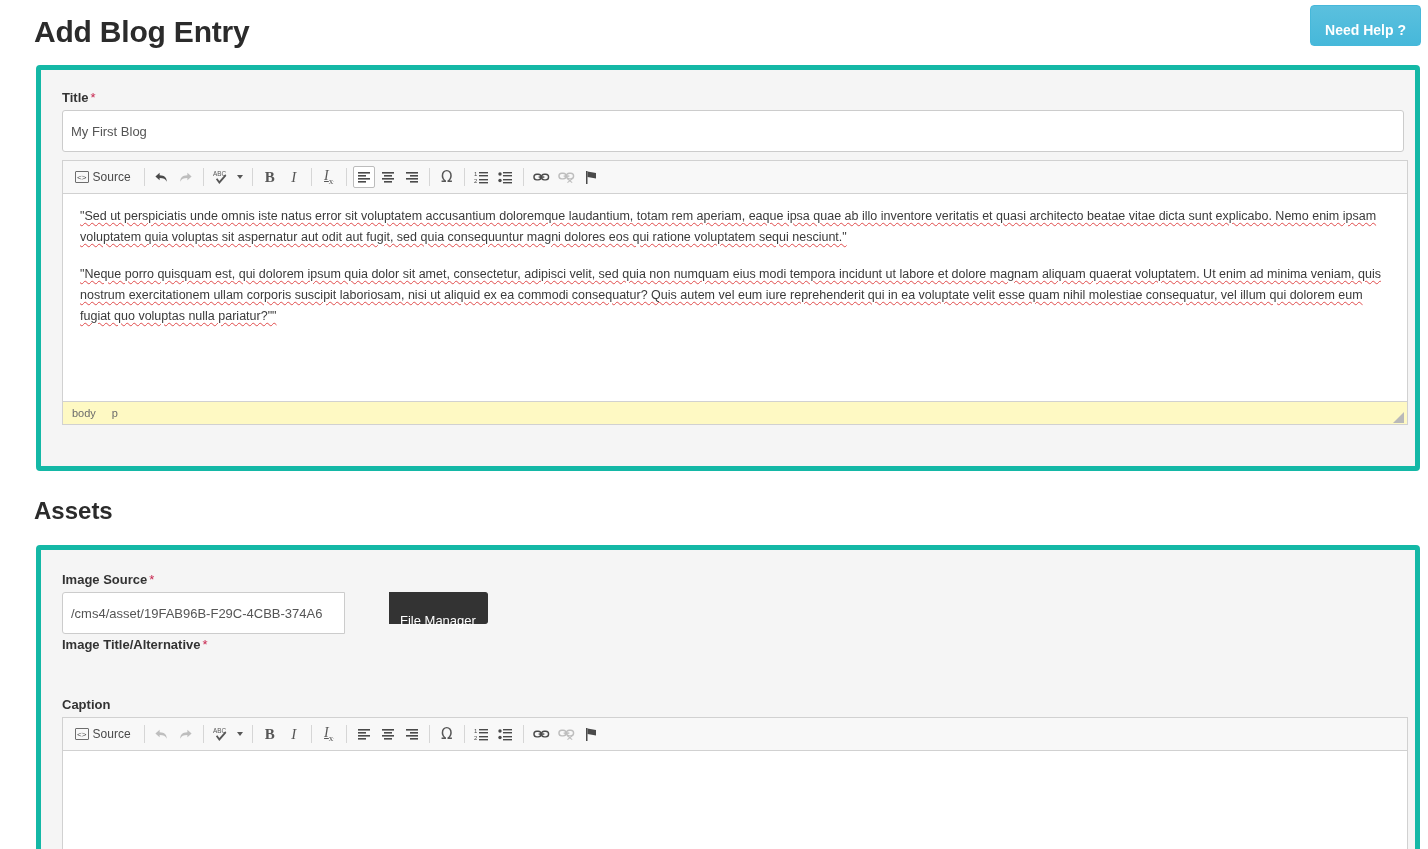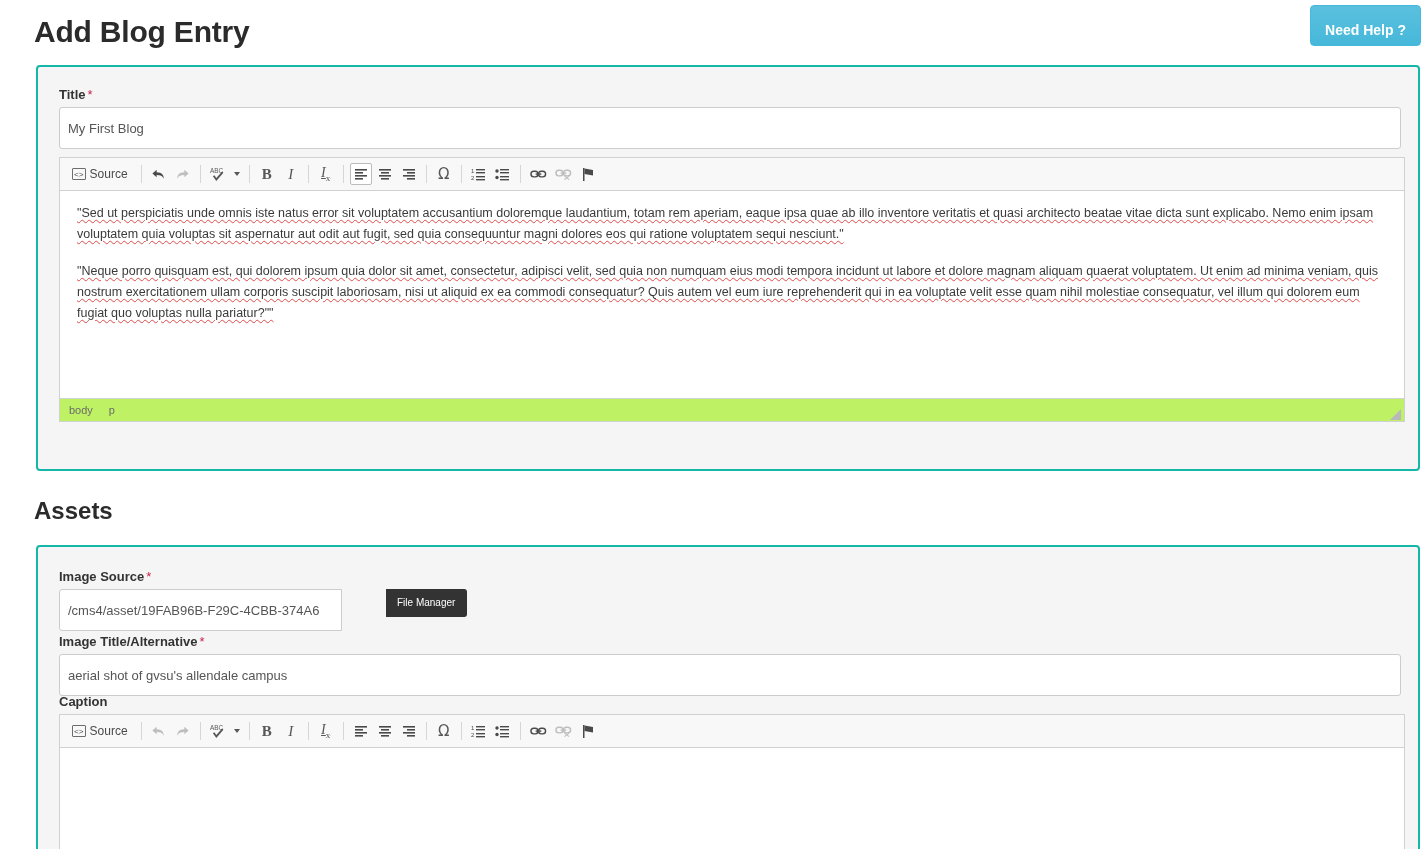--- a/index.html
+++ b/index.html
@@ -37,21 +37,21 @@
     padding: 16px 14px 7px 14px;
     line-height: 16px;
     cursor: pointer;
     font-family: "Liberation Sans", sans-serif;
   }
 
   
   .panel {
     position: absolute;
     background: #f5f5f5;
-    border: 2px solid #14b8a6;
+    border: 5px solid #14b8a6;
     border-radius: 4px;
   }
   #panel-description { left: 36px; top: 65px; width: 1384px; height: 406px; }
   #panel-assets      { left: 36px; top: 545px; width: 1384px; height: 320px; }
 
   .section-title {
     position: absolute;
     left: 34px; top: 496px;
     font-size: 24px;
     font-weight: bold;
@@ -98,23 +98,23 @@
     border-radius: 3px 0 0 3px;
     width: 283px;
     flex: none;
   }
   .file-manager-btn {
     background: #333333;
     color: #ffffff;
     border: 1px solid #333333;
     border-left: none;
     border-radius: 0 3px 3px 0;
-    font-size: 10px;
+    font-size: 13px;
     font-weight: normal;
-    padding: 0 11px;
+    padding: 15px 11px;
     cursor: pointer;
     white-space: nowrap;
     font-family: "Liberation Sans", sans-serif;
     height: 28px;
     line-height: 26px;
   }
 
   
   .ck {
     border: 1px solid #d1d1d1;
@@ -132,21 +132,21 @@
   .ck-body {
     background: #ffffff;
     position: relative;
     padding: 12px 17px 10px 17px;
     overflow: hidden;
   }
   #ck-desc-body { height: 207px; }
   #ck-cap-body  { height: 120px; }
 
   .ck-bottom {
-    background: #bef264;
+    background: #fef9c3;
     border-top: 1px solid #d1d1d1;
     height: 23px;
     display: flex;
     align-items: center;
     padding-left: 9px;
     position: relative;
   }
   .ck-path { font-size: 11px; color: #6b6b6b; margin-right: 16px; line-height: 13px; }
   .ck-grip {
     position: absolute; right: 3px; bottom: 1px;
@@ -379,21 +379,20 @@
     <div class="fb" id="fb-imgsrc">
       <label class="field-label"><span>Image Source</span><span class="req">*</span></label>
       <div class="input-group">
         <input class="text-input" type="text" value="/cms4/asset/19FAB96B-F29C-4CBB-374A6" style="">
         <button class="file-manager-btn">File Manager</button>
       </div>
     </div>
 
     <div class="fb" id="fb-imgtitle">
       <label class="field-label"><span>Image Title/Alternative</span><span class="req">*</span></label>
-      <input class="text-input" type="text" value="aerial shot of gvsu's allendale campus" style="">
     </div>
 
     <div class="fb" id="fb-caption">
       <label class="field-label">Caption</label>
 
       <div class="ck">
         <div class="ck-top">
           <div class="tb-btn tb-src">
             <span class="srcbox">&lt;&gt;</span>
             <span>Source</span>

